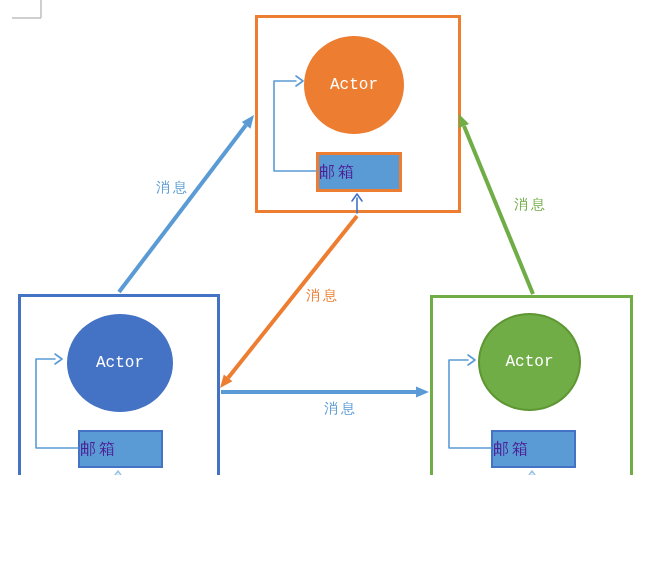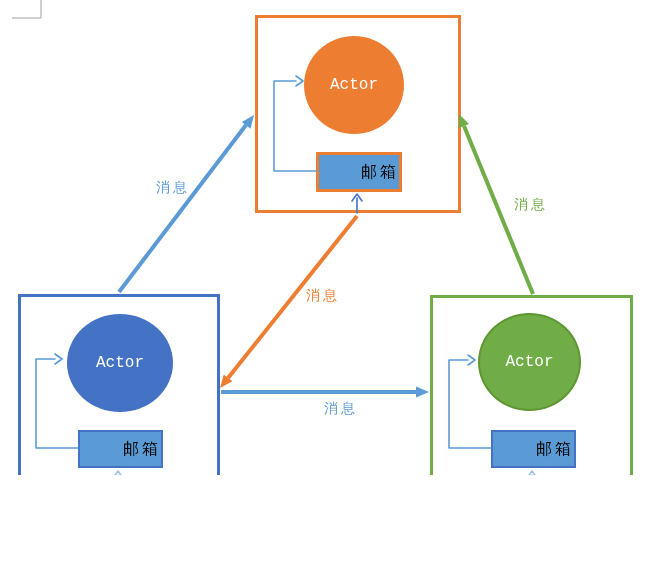--- a/index.html
+++ b/index.html
@@ -19,22 +19,22 @@
   .circle{
     position:absolute;box-sizing:border-box;border-radius:50%;z-index:2;
     display:flex;align-items:center;justify-content:center;
     color:#ffffff;font-size:16px;
   }
   .circle-top{left:304px;top:36px;width:100px;height:98px;}
   .circle-left{left:67px;top:314px;width:106px;height:98px;}
   .circle-right{left:478px;top:313px;width:103px;height:98px;border:2px solid #5E9732;}
   .mailbox{
     position:absolute;box-sizing:border-box;z-index:3;
-    display:flex;align-items:center;justify-content:flex-end;
-    color:#000000;font-size:16px;letter-spacing:3px;
+    display:flex;align-items:center;justify-content:flex-start;
+    color:#4c1d95;font-size:16px;letter-spacing:3px;
   }
   .mailbox-top{left:316px;top:152px;width:86px;height:40px;border:3px solid #000;}
   .mailbox-left{left:78px;top:430px;width:85px;height:38px;border:2px solid #000;}
   .mailbox-right{left:491px;top:430px;width:85px;height:38px;border:2px solid #000;}
   .msg-label{
     position:absolute;z-index:6;font-size:14px;letter-spacing:3px;font-weight:300;
     white-space:nowrap;
   }
   .lbl-left-to-top{left:156px;top:179px;}
   .lbl-top-to-left{left:306px;top:287px;}

